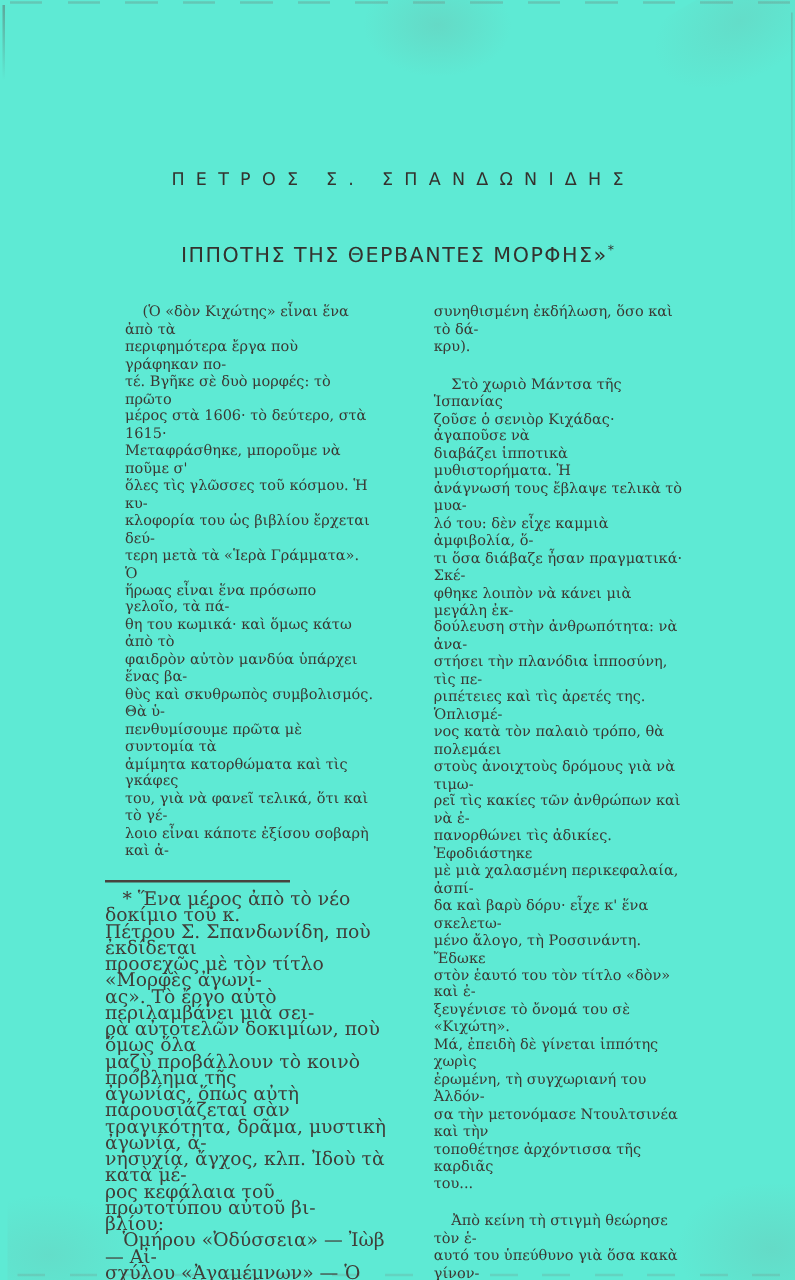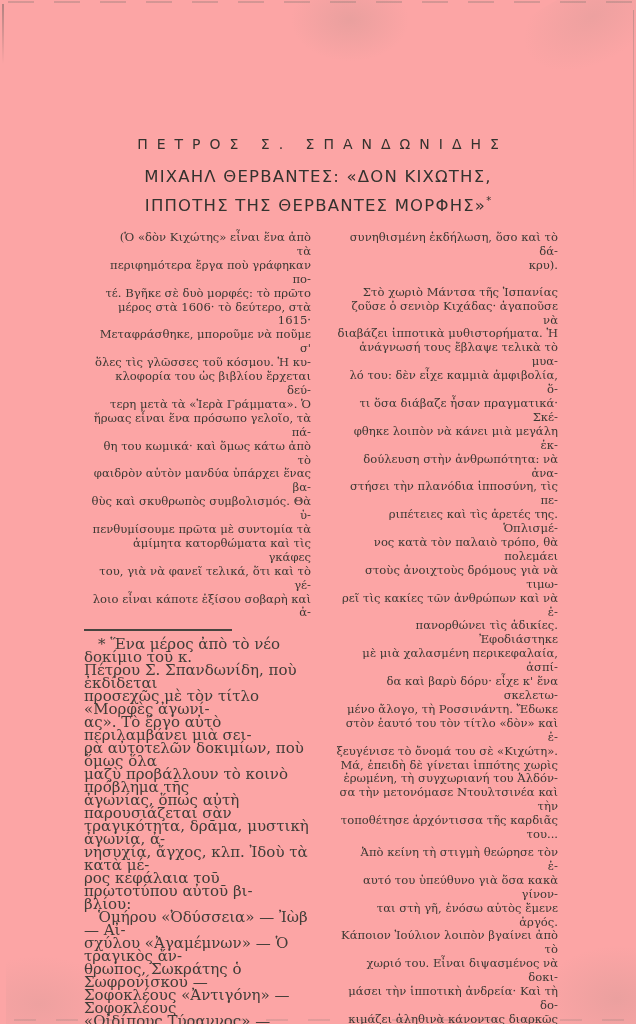--- a/index.html
+++ b/index.html
@@ -4,21 +4,21 @@
 <style>
   html, body { margin: 0; padding: 0; }
   body {
     width: 636px; height: 1024px;
     background: #e9e8e4;
     font-family: "DejaVu Serif", serif;
   }
   .page {
     position: relative;
     width: 636px; height: 1024px;
-    background: #fca5a5;
+    background: #5eead4;
     overflow: hidden;
     color: #3b3833;
   }
   
   .edge-top {
     position: absolute; top: 1px; left: 8px; right: 2px; height: 2px;
     background: repeating-linear-gradient(90deg,
       rgba(110,108,102,.50) 0 26px, rgba(110,108,102,0) 26px 46px);
     opacity: .55;
   }
@@ -76,22 +76,22 @@
   .columns {
     position: absolute; top: 227px; left: 84px;
     width: 478px;
     display: flex; gap: 16px;
   }
   .col { width: 231px; }
   .body-text {
     font-size: 11.6px;
     line-height: 13.9px;
     white-space: pre-line;
-    text-align: right;
-    margin: 4px;
+    text-align: left;
+    margin: 16px;
   }
   .indent { text-indent: 14px; }
   .gap-before { margin-top: 13px; }
   .footnote-rule {
     border: 0; height: 1.5px; background: #47443f;
     width: 148px; margin: 9px 0 7px 0;
   }
   .footnote-text {
     font-size: 15px;
     line-height: 13px;
@@ -110,21 +110,21 @@
   <div class="edge-right"></div>
   <div class="edge-left"></div>
   <div class="smudge smudge-top-center"></div>
   <div class="smudge smudge-top-right"></div>
   <div class="smudge smudge-bottom-left"></div>
   <div class="smudge smudge-bottom-right"></div>
 
   <div class="header">
     <div class="author">ΠΕΤΡΟΣ Σ. ΣΠΑΝΔΩΝΙΔΗΣ</div>
     <div class="title">
-      <span>ΜΙΧΑΗΛ ΘΕΡΒΑΝΤΕΣ: «ΔΟΝ ΚΙΧΩΤΗΣ,</span><br>
+      <br>
       <span>ΙΠΠΟΤΗΣ ΤΗΣ ΘΕΡΒΑΝΤΕΣ ΜΟΡΦΗΣ»</span><sup>*</sup>
     </div>
   </div>
 
   <div class="columns">
 
     <div class="col">
       <p class="body-text indent">(Ὁ «δὸν Κιχώτης» εἶναι ἕνα ἀπὸ τὰ
 περιφημότερα ἔργα ποὺ γράφηκαν πο-
 τέ. Βγῆκε σὲ δυὸ μορφές: τὸ πρῶτο

